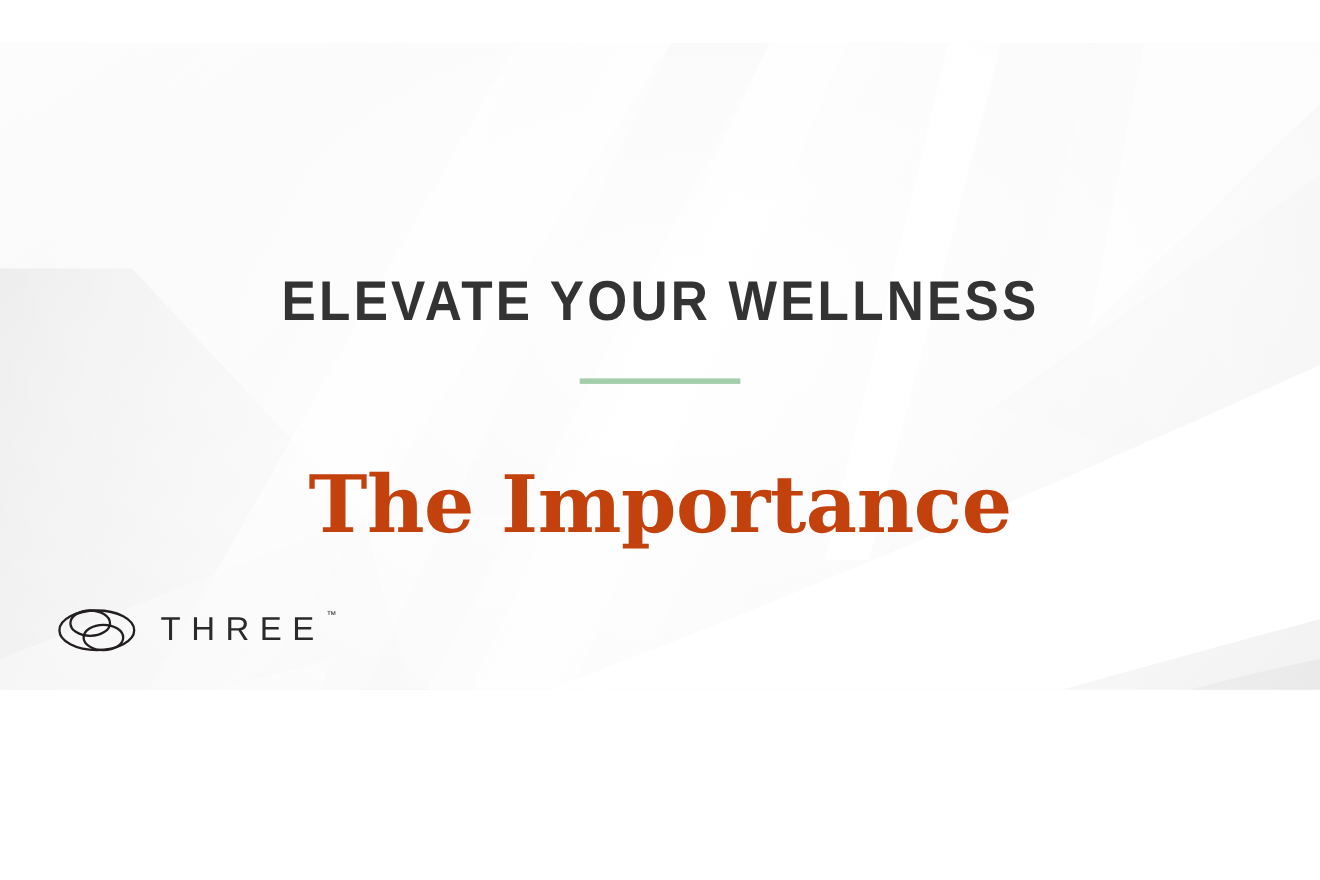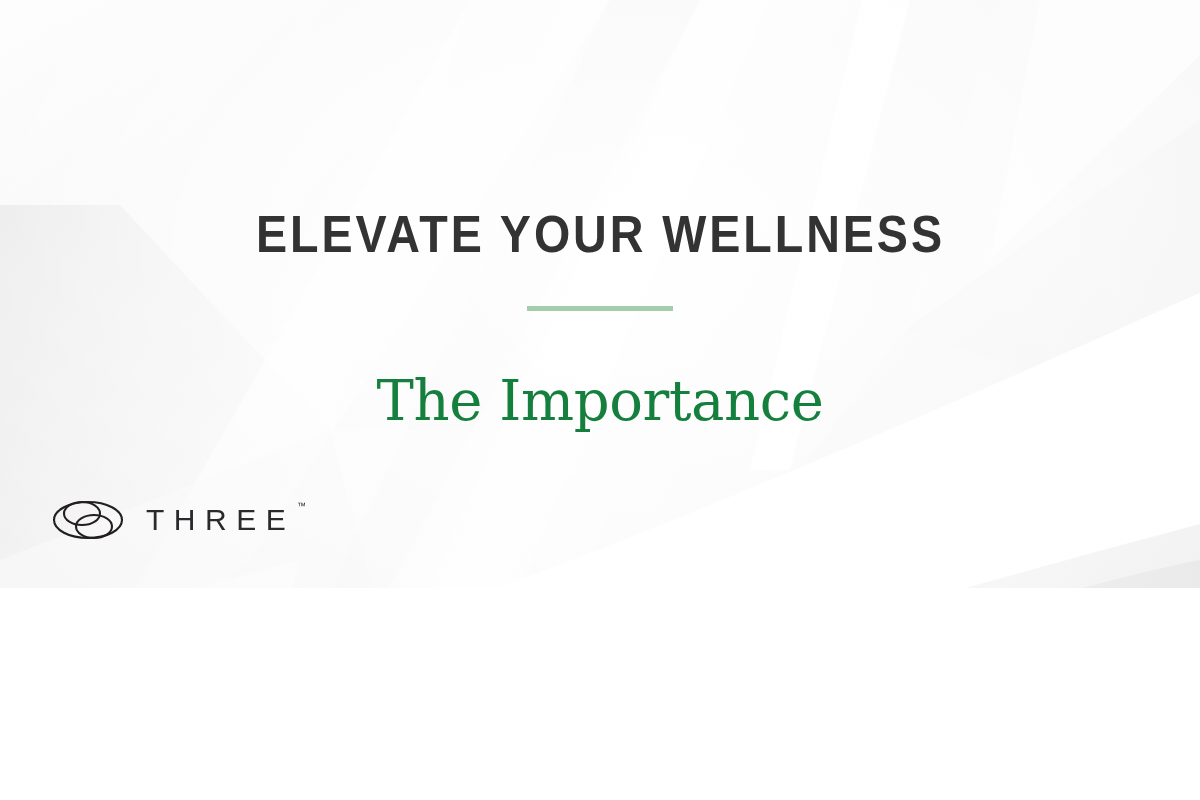--- a/index.html
+++ b/index.html
@@ -9,20 +9,21 @@
     background: #ffffff;
   }
 
   #stage {
     position: relative;
     width: 1200px;
     height: 588px;
     overflow: hidden;
     background: #f4f4f4;
     font-family: "Liberation Sans", sans-serif;
+    margin-top: 39px;
     -webkit-font-smoothing: antialiased;
   }
 
   
   .bg-layer {
     position: absolute;
     inset: 0;
     width: 100%;
     height: 100%;
     pointer-events: none;
@@ -88,37 +89,37 @@
   .headline-wrap {
     position: absolute;
     left: 0;
     right: 0;
     top: 332px;
     text-align: center;
   }
 
   .headline {
     font-family: "DejaVu Serif", "Liberation Serif", serif;
-    font-size: 56px;
-    font-weight: 400;
-    color: #15803d;
+    font-size: 72px;
+    font-weight: 700;
+    color: #c2410c;
     line-height: 1.12;
     letter-spacing: -0.4px;
   }
 
   .headline .line {
     display: block;
     white-space: nowrap;
   }
 
   
   .logo-lockup {
     position: absolute;
     left: 52px;
-    bottom: 42px;
+    bottom: 28px;
     display: flex;
     align-items: center;
     gap: 0;
   }
 
   .logo-mark {
     width: 72px;
     height: 52px;
     flex: none;
   }

